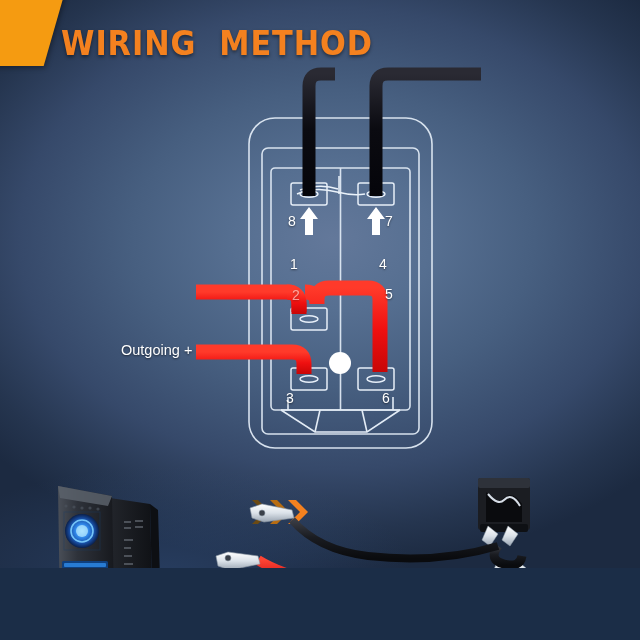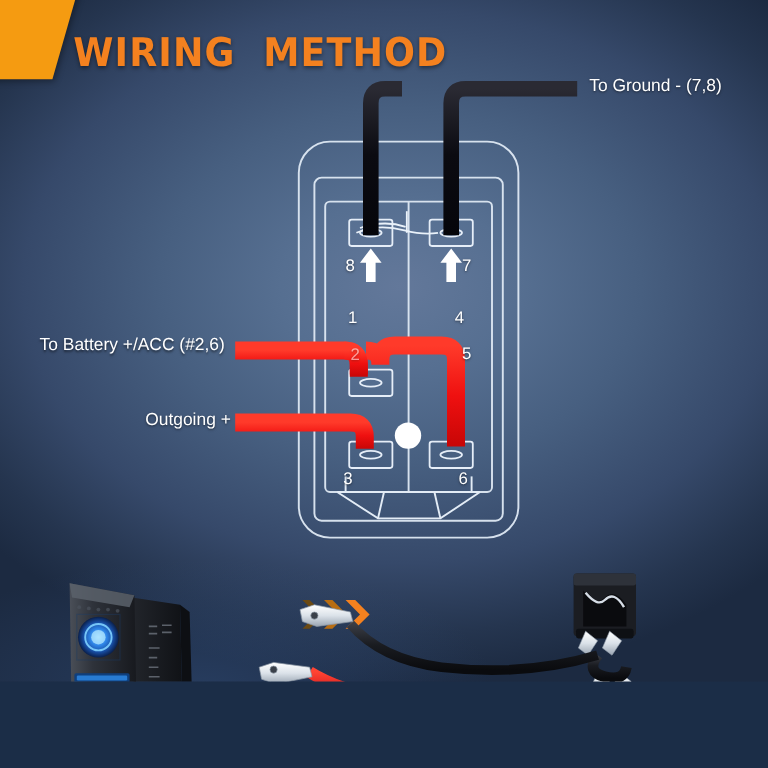--- a/index.html
+++ b/index.html
@@ -153,22 +153,20 @@
       <path d="M305 292 Q317 292 317 304 L317 300 Q317 288 329 288 L368 288 Q380 288 380 300 L380 372"></path>
 
       <path d="M196 352 L292 352 Q304 352 304 364 L304 374"></path>
     </g>
 
     <g fill="none" stroke="url(#redWire)" stroke-width="15">
       <path d="M287 292 Q299 292 299 304 L299 314"></path>
     </g>
   </svg>
 
-  <div class="lbl" id="label-ground">To Ground - (7,8)</div>
-  <div class="lbl" id="label-battery">To Battery +/ACC (#2,6)</div>
   <div class="lbl" id="label-outgoing">Outgoing +</div>
 
   <div class="term-num" style="left:288px;top:213px;">8</div>
   <div class="term-num" style="left:385px;top:213px;">7</div>
   <div class="term-num" style="left:290px;top:256px;">1</div>
   <div class="term-num" style="left:379px;top:256px;">4</div>
   <div class="term-num" style="left:292px;top:287px;opacity:.55;">2</div>
   <div class="term-num" style="left:385px;top:286px;">5</div>
   <div class="term-num" style="left:286px;top:390px;">3</div>
   <div class="term-num" style="left:382px;top:390px;">6</div>

